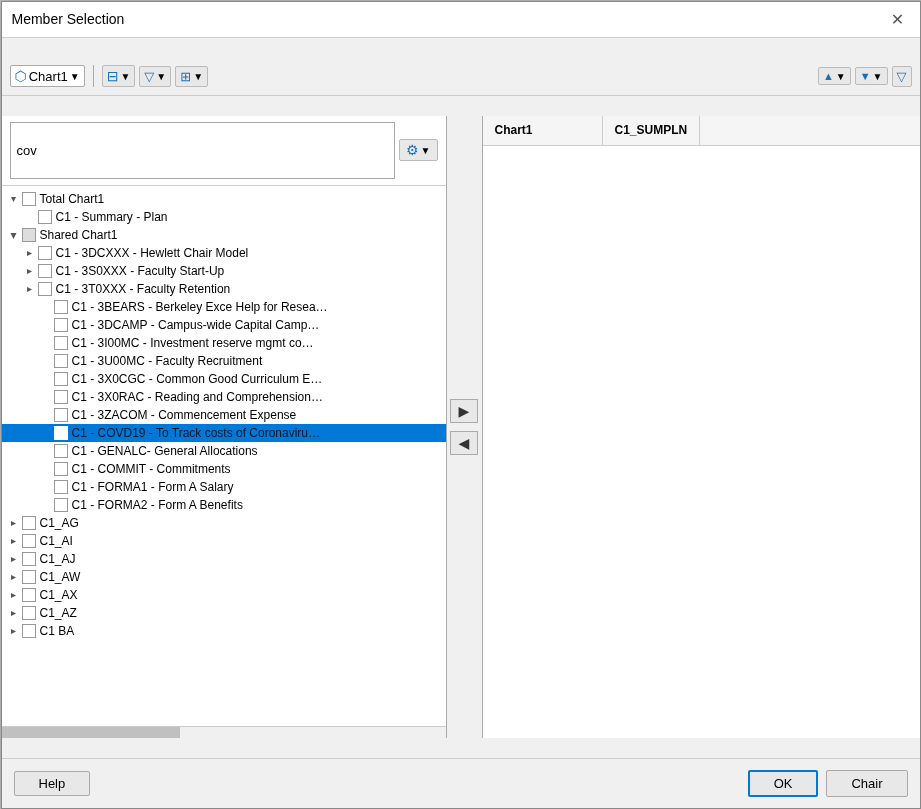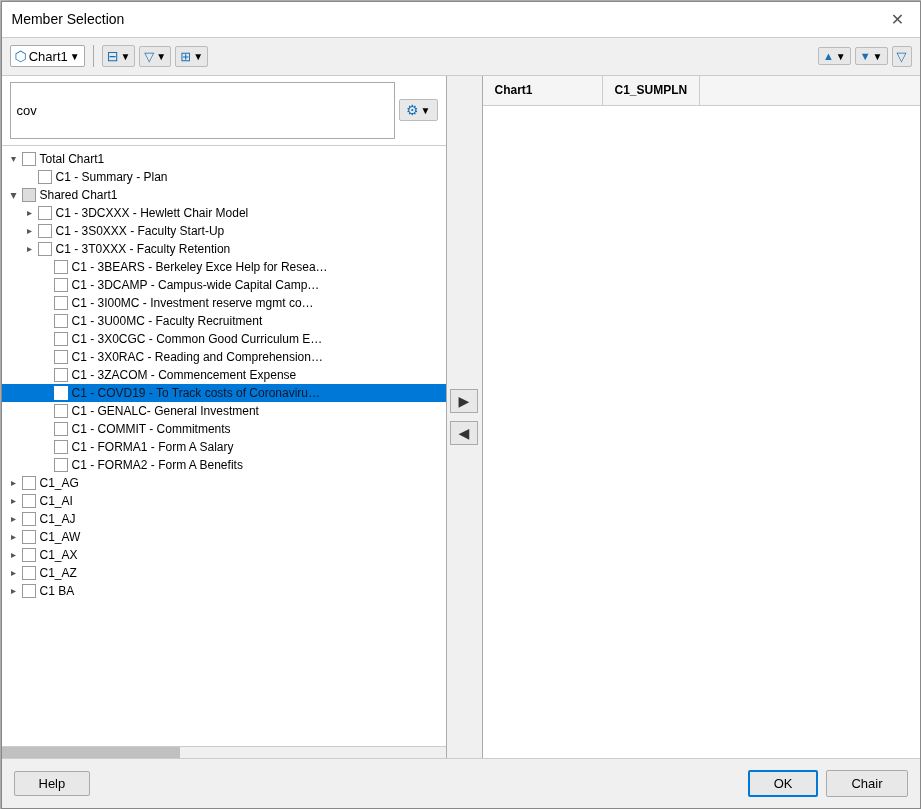--- a/index.html
+++ b/index.html
@@ -14,20 +14,21 @@
       height: 809px;
     }
     .dialog {
       background: #f0f0f0;
       border: 1px solid #888;
       box-shadow: 2px 2px 8px rgba(0,0,0,0.4);
       width: 920px;
       height: 808px;
       display: flex;
       flex-direction: column;
+      gap: 20px;
     }
     .title-bar {
       background: #fff;
       border-bottom: 1px solid #ccc;
       padding: 6px 10px;
       display: flex;
       align-items: center;
       justify-content: space-between;
       height: 36px;
     }
@@ -431,21 +432,21 @@
           <span style="display:inline-block;width:36px;"></span>
           <span class="expand-icon leaf"></span>
           <span class="checkbox" style="border-color:#fff;"></span>
           <span class="item-label">C1 - COVD19 - To Track costs of Coronaviru…</span>
         </div>
 
         <div class="tree-item">
           <span style="display:inline-block;width:36px;"></span>
           <span class="expand-icon leaf"></span>
           <span class="checkbox"></span>
-          <span class="item-label">C1 - GENALC- General Investment</span>
+          <span class="item-label">C1 - GENALC- General Allocations</span>
         </div>
 
         <div class="tree-item">
           <span style="display:inline-block;width:36px;"></span>
           <span class="expand-icon leaf"></span>
           <span class="checkbox"></span>
           <span class="item-label">C1 - COMMIT - Commitments</span>
         </div>
 
         <div class="tree-item">

